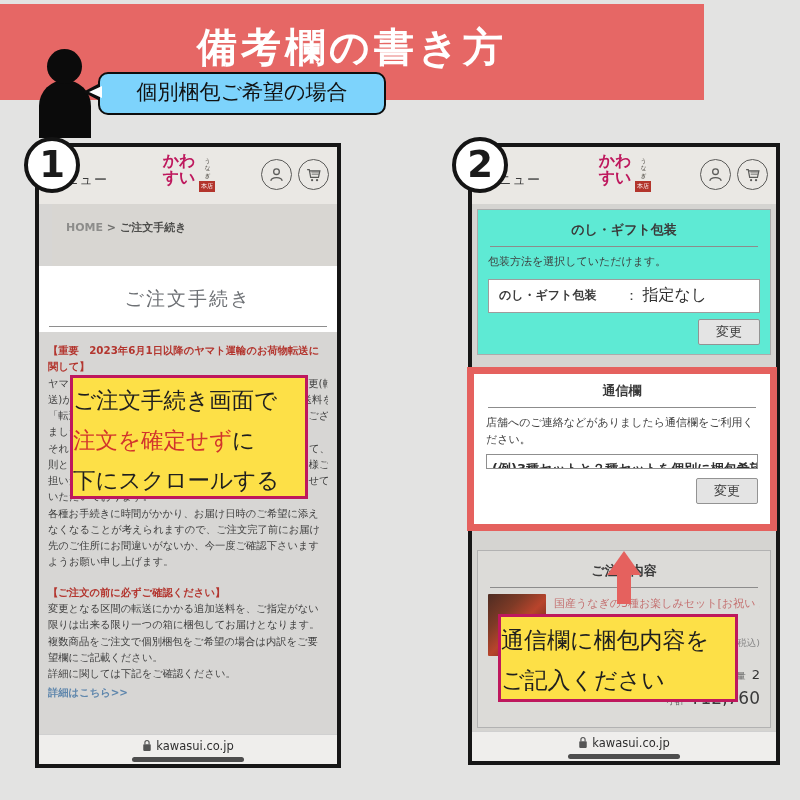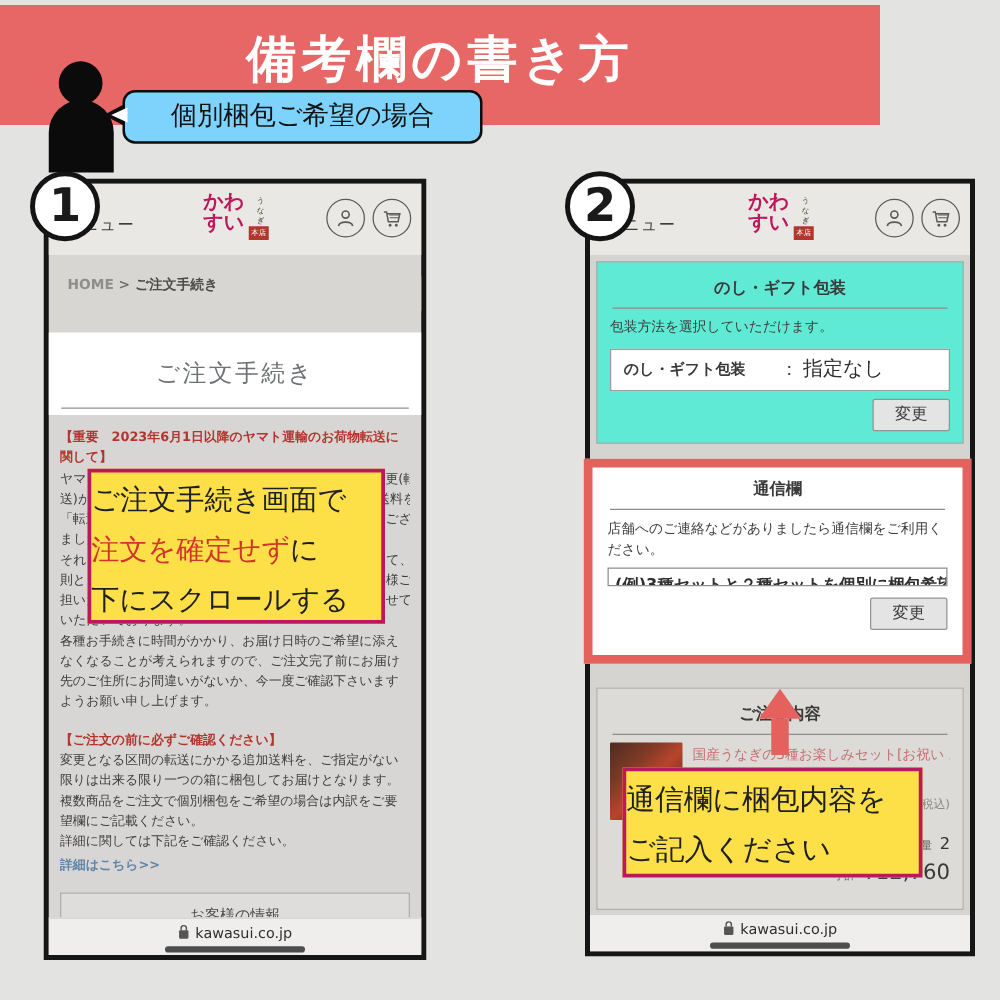--- a/index.html
+++ b/index.html
@@ -37,21 +37,21 @@
   .menu-label { left:12px; top:24px; font-size:13px; color:#3c3c3c; letter-spacing:1px; }
   .logo { top:6px; left:50%; transform:translateX(-50%); display:flex; align-items:flex-start; gap:2px; }
   .logo-main { font-size:16px; font-weight:700; color:#be185d; line-height:1.05; width:36px; text-align:center; font-family:"DejaVu Serif","Liberation Serif",serif; }
   .logo-side { display:flex; flex-direction:column; align-items:center; }
   .logo-sub { writing-mode:vertical-rl; font-size:6px; color:#4a463f; letter-spacing:1px; height:26px; }
   .logo-shop { background:#b3352c; color:#fff; font-size:6px; padding:1px 2px; margin-top:2px; }
   .hd-icons { top:12px; right:8px; display:flex; gap:6px; }
   .hd-icon { width:31px; height:31px; border:1.5px solid #5a5a58; border-radius:50%; background:transparent; display:flex; align-items:center; justify-content:center; }
 
   
-  .crumb { left:1px; top:57px; right:0; height:62px; background:#d8d6d2;border-radius:18px; }
+  .crumb { left:13px; top:57px; right:0; height:62px; background:#d8d6d2; }
   .crumb-text { left:14px; top:16px; font-size:11px; font-weight:700; }
   .crumb-home { color:#8d8d8b; }
   .crumb-sep { color:#6f6f6d; }
   .crumb-cur { color:#4c4c4a; }
   .titlebox { left:0; top:119px; right:0; height:66px; background:#ffffff; }
   .page-title { width:100%; text-align:center; top:20px; font-size:19px; color:#6e7175; letter-spacing:2px; }
   .title-rule { left:10px; right:10px; bottom:5px; border-bottom:1.5px solid #8e8e8e; }
   .content { left:0; top:185px; right:0; bottom:30px; padding:10px 9px 0 9px; font-size:10.3px; line-height:1.58; color:#3e3e3e; overflow:hidden; }
   .red-head { color:#b3352e; font-weight:700; }
   .hline { white-space:nowrap; overflow:hidden; }
@@ -176,21 +176,20 @@
     <div class="hline">則としてお届け先変更の際の転送送料につきましてお客様ご負</div>
     <div class="hline">担いただく運用とし、誠に勝手ながら変更の対応を取らせて</div>
     <div class="hline">いただいております。</div>
     <div>各種お手続きに時間がかかり、お届け日時のご希望に添えなくなることが考えられますので、ご注文完了前にお届け先のご住所にお間違いがないか、今一度ご確認下さいますようお願い申し上げます。</div>
     <div class="spacer14"></div>
     <div class="red-head">【ご注文の前に必ずご確認ください】</div>
     <div>変更となる区間の転送にかかる追加送料を、ご指定がない限りは出来る限り一つの箱に梱包してお届けとなります。</div>
     <div>複数商品をご注文で個別梱包をご希望の場合は内訳をご要望欄にご記載ください。</div>
     <div>詳細に関しては下記をご確認ください。</div>
     <div class="link-blue">詳細はこちら&gt;&gt;</div>
-    <div class="cust-box">お客様の情報</div>
   </div>
 
   <div class="abs callout callout1">
     <div>ご注文手続き画面で</div>
     <div><span class="red">注文を確定せず</span><span>に</span></div>
     <div>下にスクロールする</div>
   </div>
 
   <div class="abs urlbar">
     <svg width="10" height="13" viewBox="0 0 12 15">

